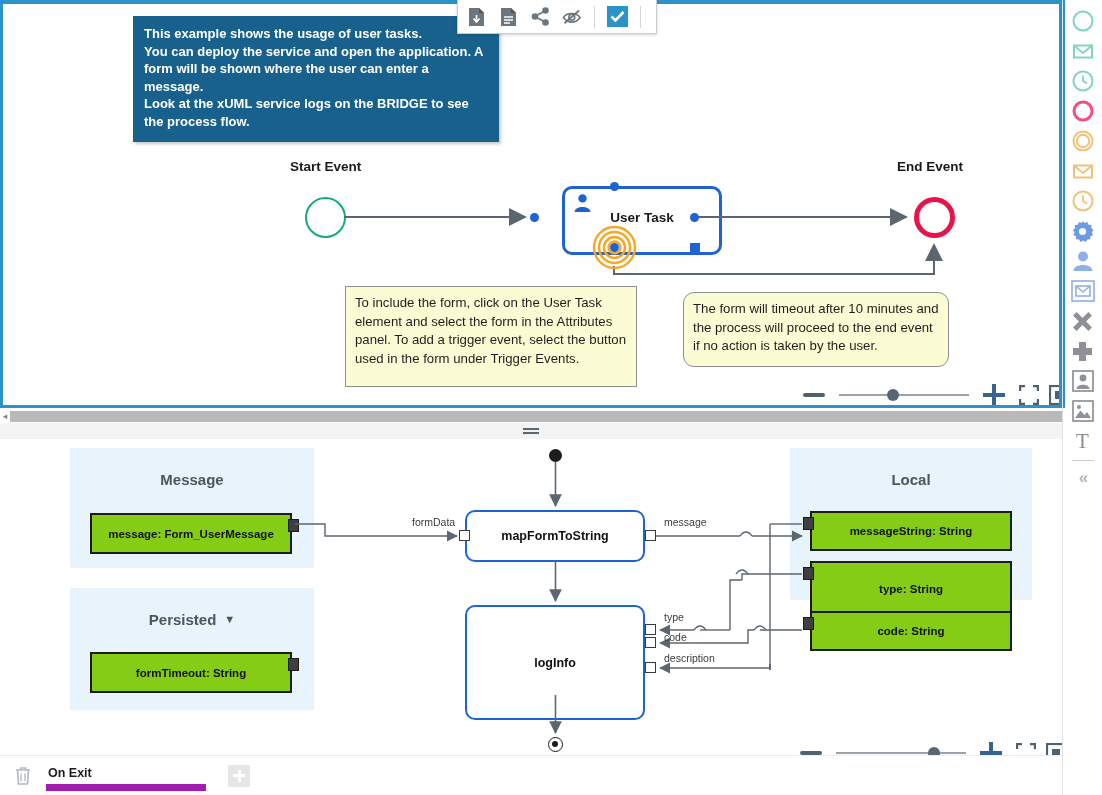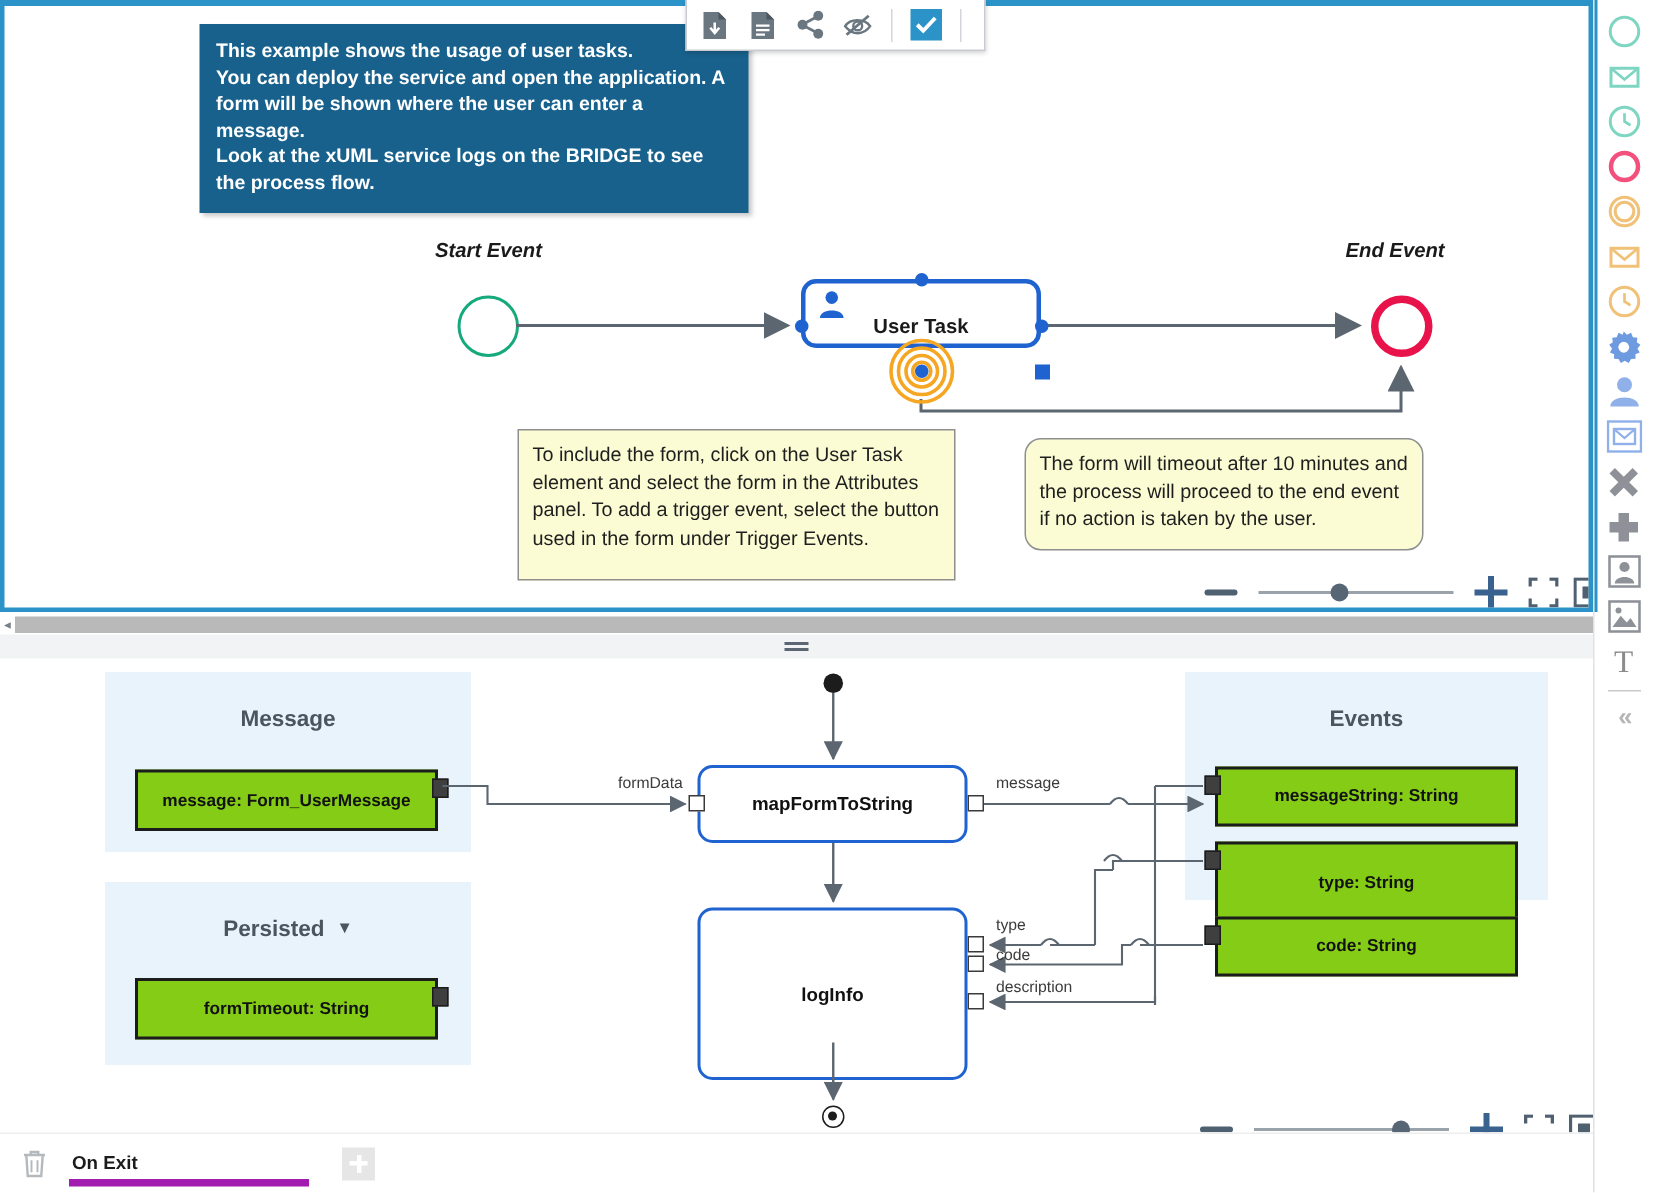--- a/index.html
+++ b/index.html
@@ -68,42 +68,41 @@
     z-index: 20;
   }
   #note-y1 { left: 520px; top: 72px;  width: 294px; height: 86px; }
   #note-y2 { left: 342px; top: 282px; width: 292px; height: 101px; }
   #note-y3 { left: 680px; top: 288px; width: 266px; height: 75px; border-radius: 11px; }
 
   
   .bpmn-label {
     position: absolute; font-size: 13.5px; font-weight: bold; color: #1a1a1a;
     white-space: nowrap;
-    font-style: italic;
   }
   #lbl-start { left: 287px; top: 155px; }
   #lbl-end   { left: 894px; top: 155px; }
 
   
   #start-event {
     position: absolute; left: 302px; top: 193px;
     width: 41px; height: 41px; border-radius: 50%;
     border: 2.5px solid #15a97b; background: #fff;
   }
   
   #end-event {
     position: absolute; left: 911px; top: 193px;
     width: 41px; height: 41px; border-radius: 50%;
     border: 5px solid #e8134b; background: #fff;
   }
 
   
   #user-task {
-    position: absolute; left: 531px; top: 182px;
-    width: 160px; height: 46px;
+    position: absolute; left: 559px; top: 182px;
+    width: 160px; height: 69px;
     border: 3px solid #1f63d0; border-radius: 10px;
     background: #ffffff;
     text-decoration: underline;
   }
   #user-task .ut-label {
     position:absolute; left:0; right:0; top: 21px;
     text-align: center; font-size: 13.5px; font-weight: bold; color:#1a1a1a;
   }
   #ut-person { position: absolute; left: 8px; top: 4px; }
   .sel-h { position:absolute; width:9px; height:9px; background:#1f63d0; border-radius:50%; z-index: 6;}
@@ -210,21 +209,21 @@
   #bottom-bar {
     position:absolute; left:0; top: 755px; width:1062px; height:40px;
     background:#ffffff; border-top:1px solid #ededed;
     display:flex; align-items:center;
   }
   #trash-btn { width:46px; display:flex; justify-content:center; cursor:pointer;}
   #tab-onexit {
     width: 160px; height: 30px;
     display:flex; align-items:flex-end; justify-content:flex-start;
     font-size:12.5px; font-weight:bold; color:#1c1c1c;
-    border-bottom: 5px solid #a21caf;
+    border-bottom: 7px solid #a21caf;
     padding-bottom: 4px; padding-left: 2px;
     cursor:pointer;
   }
   #add-tab-btn {
     margin-left: 22px; width:22px; height:22px; position:relative; cursor:pointer;
     background:#e6e6e6;
   }
   #add-tab-btn:before, #add-tab-btn:after { content:""; position:absolute; background:#ffffff;}
   #add-tab-btn:before { left:5px; top:9.5px; width:12px; height:3px;}
   #add-tab-btn:after  { left:9.5px; top:5px; width:3px; height:12px;}
@@ -431,21 +430,21 @@
       <div class="pane-title">
         <span>Persisted</span><span class="caret">▼</span>
       </div>
     </div>
     <div class="obj-node" style="left:90px; top:212px; width:202px; height:41px;">
       <span>formTimeout: String</span>
     </div>
     <div class="pin-dark" style="left:288px; top:218px;"></div>
 
     <div class="pane" id="pane-local">
-      <div class="pane-title">Events</div>
+      <div class="pane-title">Local</div>
     </div>
     <div class="obj-node" style="left:810px; top:71px; width:202px; height:40px;">
       <span>messageString: String</span>
     </div>
     <div class="pin-dark" style="left:803px; top:77px;"></div>
 
     <div class="obj-node" style="left:810px; top:121px; width:202px; height:56px;">
       <span>type: String</span>
     </div>
     <div class="pin-dark" style="left:803px; top:127px;"></div>

